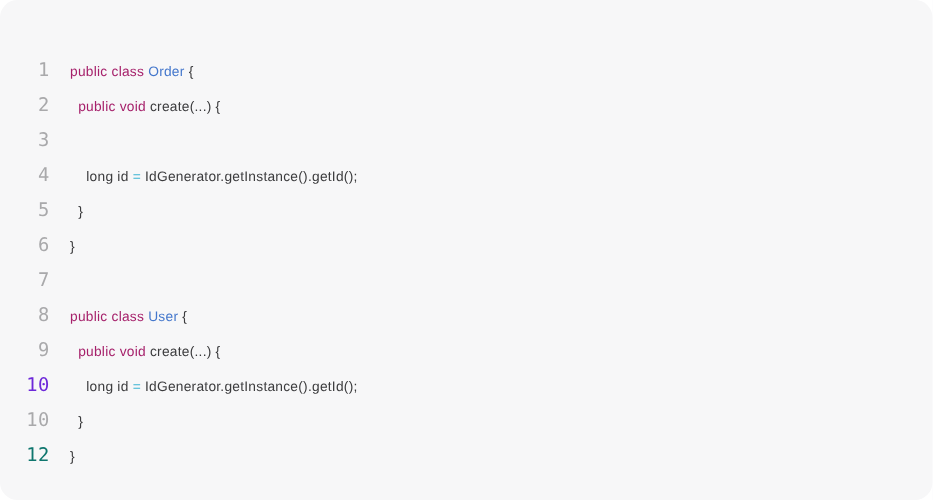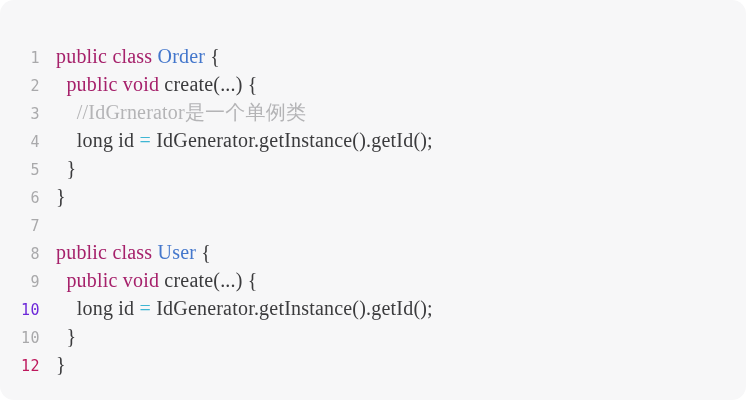--- a/index.html
+++ b/index.html
@@ -49,46 +49,46 @@
     font-family: "DejaVu Sans Mono", "Liberation Mono", monospace;
     font-size: 15px;
     color: #a9a9ab;
     letter-spacing: 0.5px;
     user-select: none;
   }
 
   .line-content {
     flex: 1 1 auto;
     padding-left: 16px;
-    font-family: Liberation Serif, serif;
-    font-size: 20px;
+    font-family: Liberation Sans, sans-serif;
+    font-size: 11px;
     color: #3b3b3d;
     white-space: pre;
     letter-spacing: 0.2px;
   }
 
   .tok { white-space: pre; }
   .tok-keyword  { color: #a6216b; }
   .tok-class    { color: #4477cc; }
   .tok-operator { color: #3fb6d3; }
   .tok-comment  { color: #b4b4b6; }
   .tok-plain    { color: #3b3b3d; text-align: center; }
   .tok-punct    { color: #3b3b3d; }
 </style>
 </head>
 <body style="background: rgb(255, 255, 255);">
 
 <div id="code-panel" style="background: rgb(247, 247, 248); border-radius: 14px;">
   <div id="code-block">
       <div class="code-line"><span class="gutter" style="color: rgb(169, 169, 171);">1</span><span class="line-content"><span class="tok tok-keyword" style="color: rgb(166, 33, 107);">public</span><span class="tok tok-plain" style="color: rgb(59, 59, 61);"> </span><span class="tok tok-keyword" style="color: rgb(166, 33, 107);">class</span><span class="tok tok-plain" style="color: rgb(59, 59, 61);"> </span><span class="tok tok-class" style="color: rgb(68, 119, 204);">Order</span><span class="tok tok-punct" style="color: rgb(59, 59, 61);"> {</span></span></div>
       <div class="code-line"><span class="gutter" style="color: rgb(169, 169, 171);">2</span><span class="line-content"><span class="tok tok-plain" style="color: rgb(59, 59, 61);">  </span><span class="tok tok-keyword" style="color: rgb(166, 33, 107);">public</span><span class="tok tok-plain" style="color: rgb(59, 59, 61);"> </span><span class="tok tok-keyword" style="color: rgb(166, 33, 107);">void</span><span class="tok tok-plain" style="color: rgb(59, 59, 61);"> create(...) {</span></span></div>
-      <div class="code-line"><span class="gutter" style="color: rgb(169, 169, 171);">3</span><span class="line-content"><span class="tok tok-plain" style="color: rgb(59, 59, 61);">    </span><span class="tok tok-comment" style="color: rgb(180, 180, 182);">//IdGrnerator是一个单例类</span></span></div>
+      <div class="code-line"><span class="gutter" style="color: rgb(169, 169, 171);">3</span><span class="line-content"><span class="tok tok-plain" style="color: rgb(59, 59, 61);">    </span></span></div>
       <div class="code-line"><span class="gutter" style="color: rgb(169, 169, 171);">4</span><span class="line-content"><span class="tok tok-plain" style="color: rgb(59, 59, 61);">    long id </span><span class="tok tok-operator" style="color: rgb(63, 182, 211);">=</span><span class="tok tok-plain" style="color: rgb(59, 59, 61);"> IdGenerator.getInstance().getId();</span></span></div>
       <div class="code-line"><span class="gutter" style="color: rgb(169, 169, 171);">5</span><span class="line-content"><span class="tok tok-punct" style="color: rgb(59, 59, 61);">  }</span></span></div>
       <div class="code-line"><span class="gutter" style="color: rgb(169, 169, 171);">6</span><span class="line-content"><span class="tok tok-punct" style="color: rgb(59, 59, 61);">}</span></span></div>
       <div class="code-line"><span class="gutter" style="color: rgb(169, 169, 171);">7</span><span class="line-content">​</span></div>
       <div class="code-line"><span class="gutter" style="color: rgb(169, 169, 171);">8</span><span class="line-content"><span class="tok tok-keyword" style="color: rgb(166, 33, 107);">public</span><span class="tok tok-plain" style="color: rgb(59, 59, 61);"> </span><span class="tok tok-keyword" style="color: rgb(166, 33, 107);">class</span><span class="tok tok-plain" style="color: rgb(59, 59, 61);"> </span><span class="tok tok-class" style="color: rgb(68, 119, 204);">User</span><span class="tok tok-punct" style="color: rgb(59, 59, 61);"> {</span></span></div>
       <div class="code-line"><span class="gutter" style="color: rgb(169, 169, 171);">9</span><span class="line-content"><span class="tok tok-plain" style="color: rgb(59, 59, 61);">  </span><span class="tok tok-keyword" style="color: rgb(166, 33, 107);">public</span><span class="tok tok-plain" style="color: rgb(59, 59, 61);"> </span><span class="tok tok-keyword" style="color: rgb(166, 33, 107);">void</span><span class="tok tok-plain" style="color: rgb(59, 59, 61);"> create(...) {</span></span></div>
       <div class="code-line"><span class="gutter" style="color: #6d28d9;">10</span><span class="line-content"><span class="tok tok-plain" style="color: rgb(59, 59, 61);">    long id </span><span class="tok tok-operator" style="color: rgb(63, 182, 211);">=</span><span class="tok tok-plain" style="color: rgb(59, 59, 61);"> IdGenerator.getInstance().getId();</span></span></div>
       <div class="code-line"><span class="gutter" style="color: rgb(169, 169, 171);">10</span><span class="line-content"><span class="tok tok-punct" style="color: rgb(59, 59, 61);">  }</span></span></div>
-      <div class="code-line"><span class="gutter" style="color: #be185d;">12</span><span class="line-content"><span class="tok tok-punct" style="color: rgb(59, 59, 61);">}</span></span></div>
+      <div class="code-line"><span class="gutter" style="color: #0f766e;">12</span><span class="line-content"><span class="tok tok-punct" style="color: rgb(59, 59, 61);">}</span></span></div>
     </div>
 </div>
 
 </body></html>

